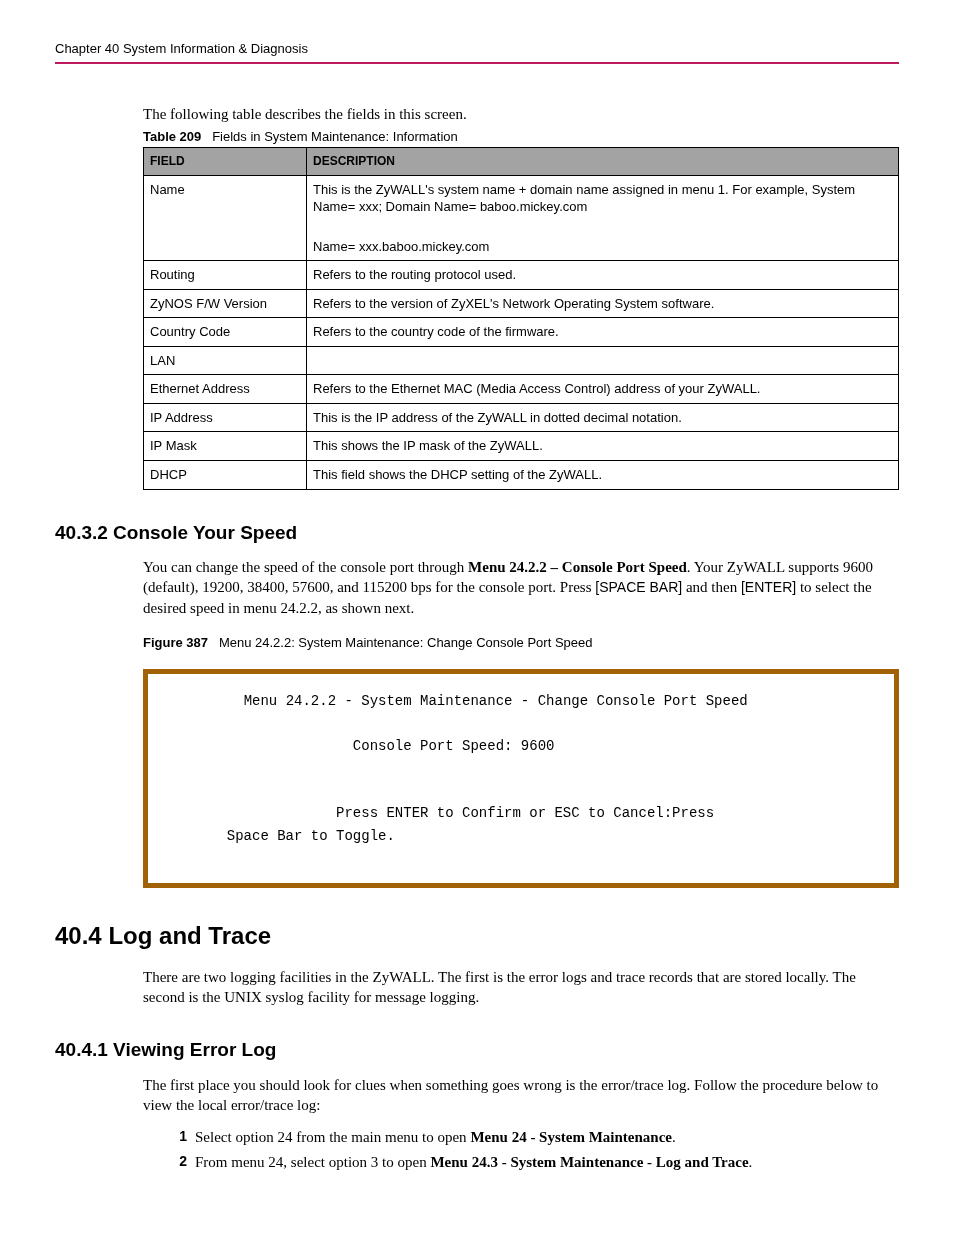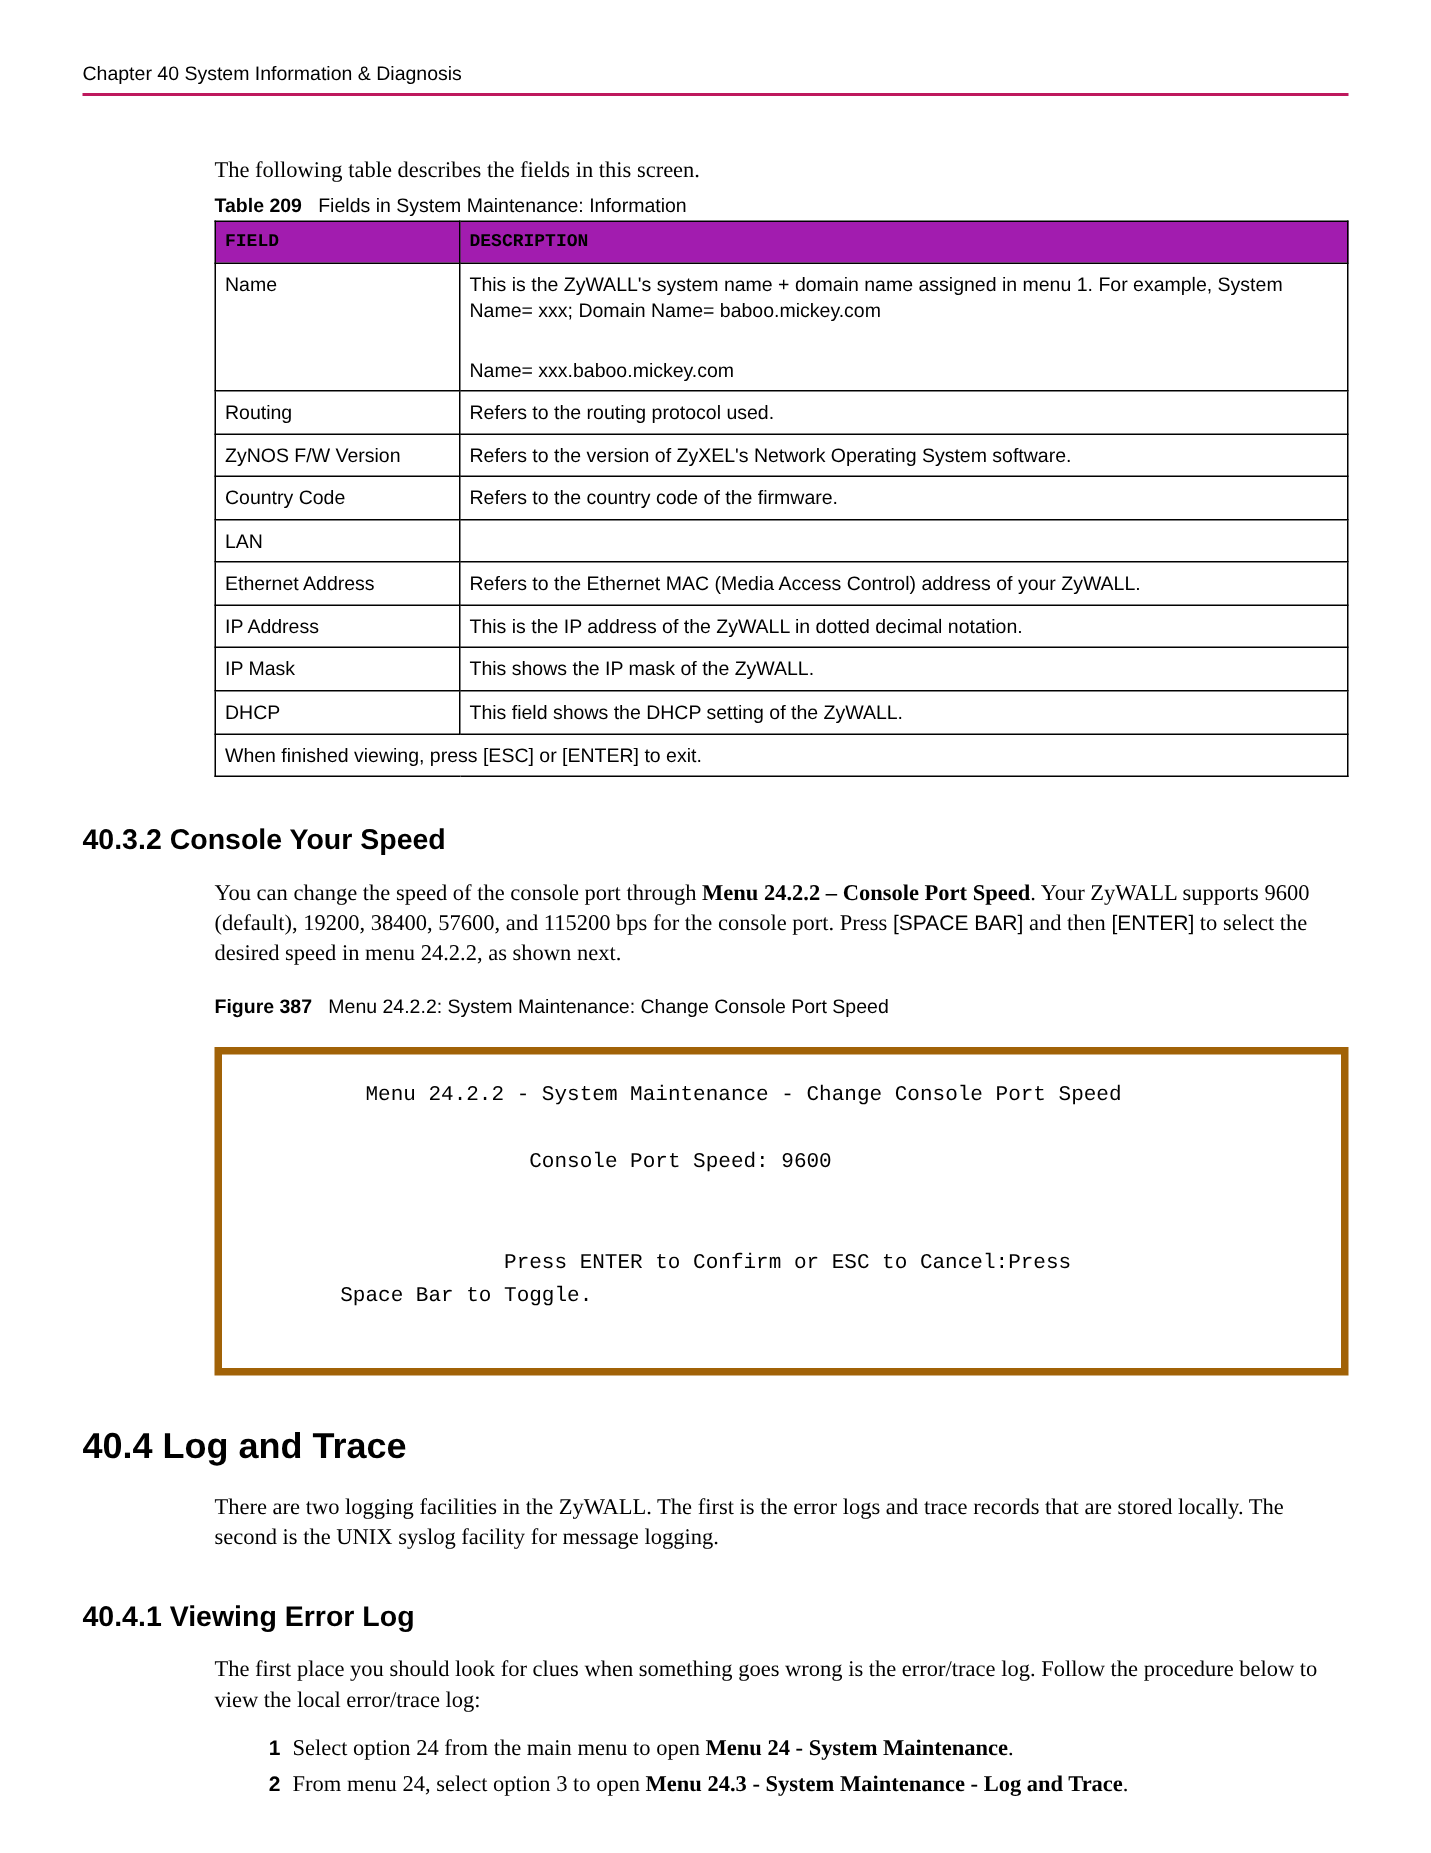--- a/index.html
+++ b/index.html
@@ -39,23 +39,22 @@
     font-size: 13px;
   }
   table.field-table th, table.field-table td {
     border: 1px solid #000;
     padding: 5px 6px;
     text-align: left;
     vertical-align: top;
   }
   table.field-table th {
     font-weight: bold;
-    background: #a21caf;
+    background: #a3a3a3;
     font-size: 12px;
-    font-family: Liberation Mono, monospace;
   }
   table.field-table td.field-col {
     width: 150px;
   }
   .section-h2 {
     font-family: Arial, Helvetica, sans-serif;
     font-size: 19px;
     font-weight: bold;
     margin-top: 30px;
     margin-bottom: 12px;
@@ -163,23 +162,20 @@
           <td class="field-col">IP Address</td>
           <td>This is the IP address of the ZyWALL in dotted decimal notation.</td>
         </tr>
         <tr>
           <td class="field-col">IP Mask</td>
           <td>This shows the IP mask of the ZyWALL.</td>
         </tr>
         <tr>
           <td class="field-col">DHCP</td>
           <td>This field shows the DHCP setting of the ZyWALL.</td>
-        </tr>
-        <tr>
-          <td colspan="2">When finished viewing, press [ESC] or [ENTER] to exit.</td>
         </tr>
       </tbody>
   </table>
 
 </div>
 
 <div class="section-h2">40.3.2  Console Your Speed</div>
 
 <div class="content">
   <p class="body-para">

